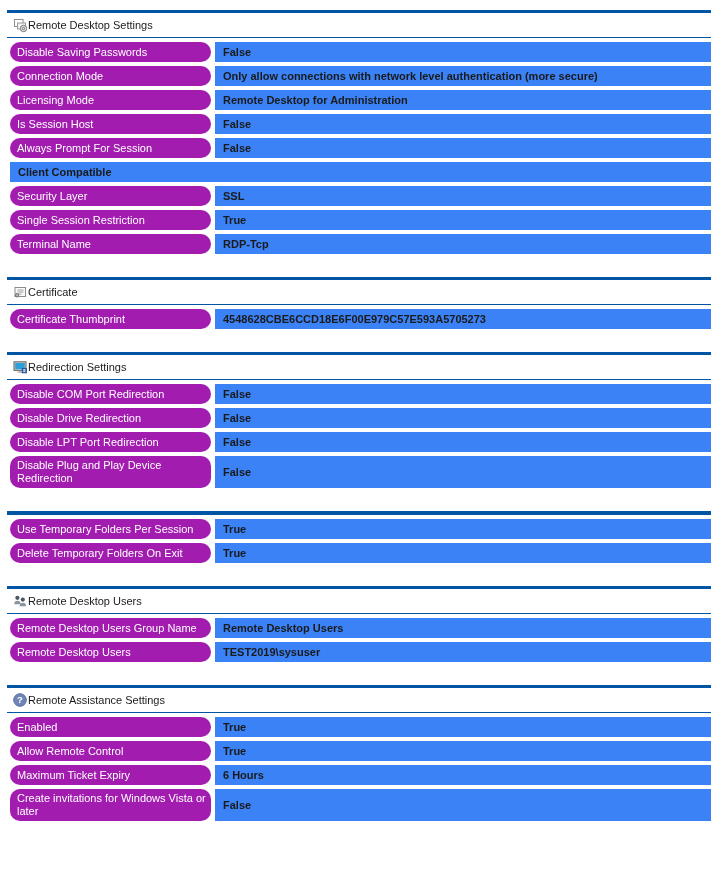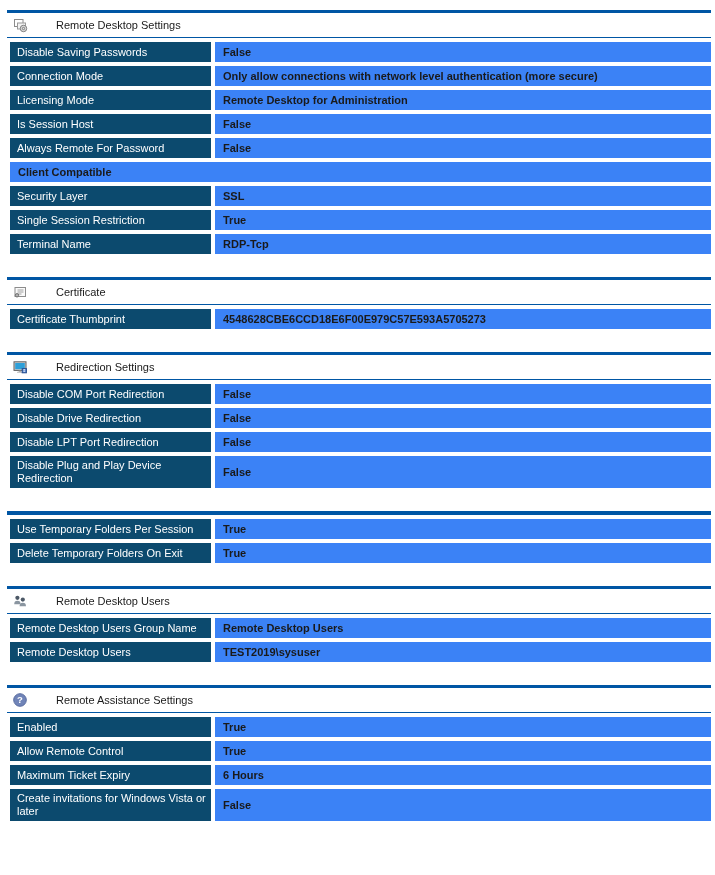--- a/index.html
+++ b/index.html
@@ -15,35 +15,36 @@
   }
   #report { padding: 10px 4px 0 7px; }
   .section { width: 704px; }
   .section + .section { margin-top: 23px; }
   .topline { height: 3px; background: #0056a4; }
   .sec-header {
     height: 24px;
     display: flex;
     align-items: center;
     padding-left: 5px;
-    gap: 28px;
+    gap: 0;
   }
   .sec-icon { width: 16px; height: 16px; display: inline-flex; flex: 0 0 16px; }
   .sec-icon svg { width: 16px; height: 16px; }
   .sec-title { color: #1a1a1a; }
   .underline { height: 1px; background: #0056a4; }
   .rows { padding-top: 4px; margin-left: 3px; width: 701px; }
   .row { display: flex; gap: 4px; margin-bottom: 4px; }
   .cell { display: flex; align-items: center; min-height: 20px; }
   .cell.label {
     width: 201px;
     flex: 0 0 201px;
-    background: #0c4a6e;
+    background: #a21caf;
     color: #ffffff;
     padding: 3px 3px 3px 7px;
+    border-radius: 10px;
   }
   .cell.value {
     flex: 1;
     background: #3b82f6;
     color: #1a1a1a;
     padding: 3px 8px;
     font-weight: bold;
   }
 </style>
 </head>
@@ -79,21 +80,21 @@
     <div class="cell label">Licensing Mode</div>
     <div class="cell value">Remote Desktop for Administration</div>
   </div>
 
   <div class="row">
     <div class="cell label">Is Session Host</div>
     <div class="cell value">False</div>
   </div>
 
   <div class="row">
-    <div class="cell label">Always Remote For Password</div>
+    <div class="cell label">Always Prompt For Session</div>
     <div class="cell value">False</div>
   </div>
 
   <div class="row">
     <div class="cell value">Client Compatible</div>
   </div>
 
   <div class="row">
     <div class="cell label">Security Layer</div>
     <div class="cell value">SSL</div>

